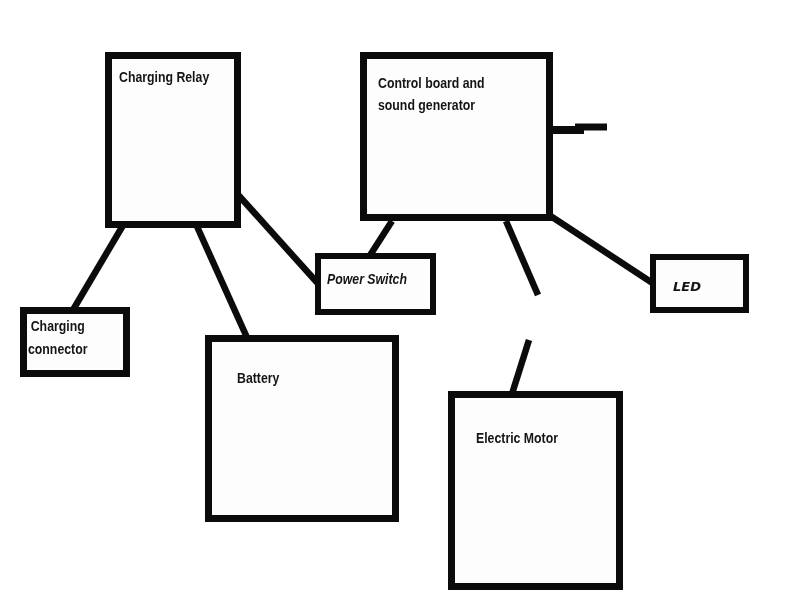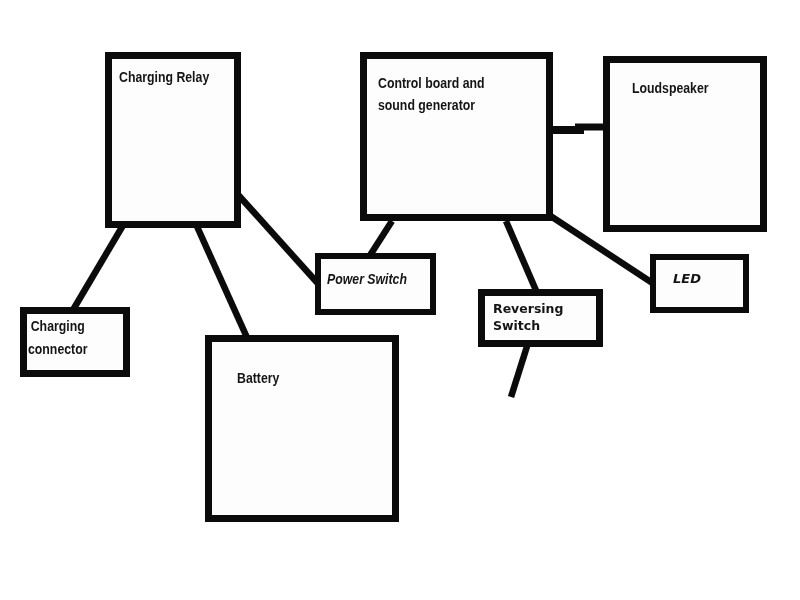--- a/index.html
+++ b/index.html
@@ -79,40 +79,36 @@
 
   <div class="node" style="left:105px; top:52px; width:136px; height:176px;">
     <span class="lbl" style="left:7px; top:7px;">Charging Relay</span>
   </div>
 
   <div class="node" style="left:360px; top:52px; width:193px; height:169px;">
     <span class="lbl" style="left:11px; top:13px;">Control board and
 sound generator</span>
   </div>
 
-  <div class="node" style="left:603px; top:56px; width:164px; height:176px;">
-    <span class="lbl" style="left:22px; top:14px;">Loudspeaker</span>
-  </div>
 
   <div class="node thin" style="left:315px; top:253px; width:121px; height:62px;">
     <span class="lbl" style="left:6px; top:9px;">Power Switch</span>
   </div>
 
   <div class="node thin" style="left:650px; top:254px; width:99px; height:59px;">
-    <span class="lbl led" style="left:17px; top:8px;">LED</span>
+    <span class="lbl led" style="left:17px; top:16px;">LED</span>
   </div>
 
-  <div class="node" style="left:478px; top:289px; width:125px; height:58px;">
-    <span class="lbl wide" style="left:8px; top:4px;">Reversing
-Switch</span>
-  </div>
 
   <div class="node" style="left:205px; top:335px; width:194px; height:187px;">
     <span class="lbl" style="left:25px; top:25px;">Battery</span>
   </div>
 
   <div class="node" style="left:20px; top:307px; width:110px; height:70px;text-align:center;">
     <span class="lbl cc" style="left:1px; top:0px;">Charging
 connector</span>
   </div>
 
+  <div class="node" style="left:448px; top:391px; width:175px; height:199px;">
+    <span class="lbl" style="left:21px; top:29px;">Electric Motor</span>
+  </div>
 
 </div>
 
 </body></html>

